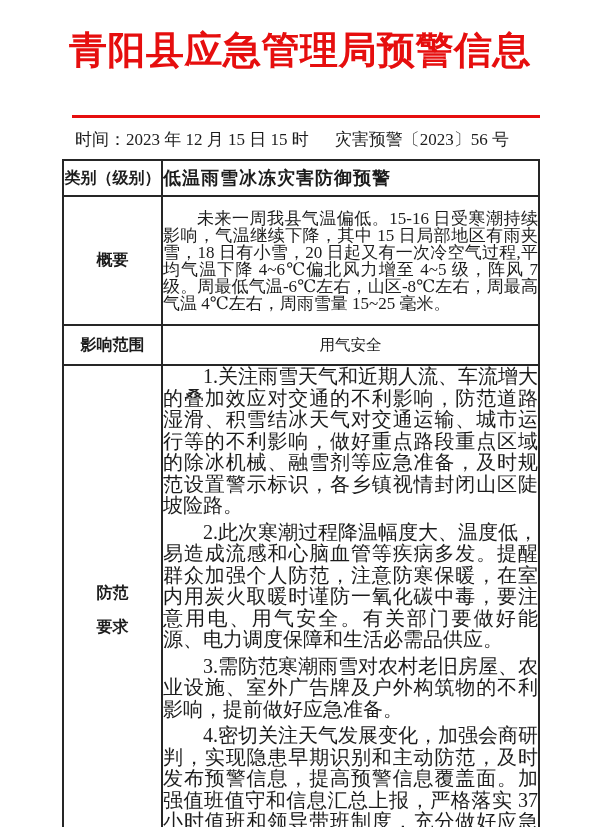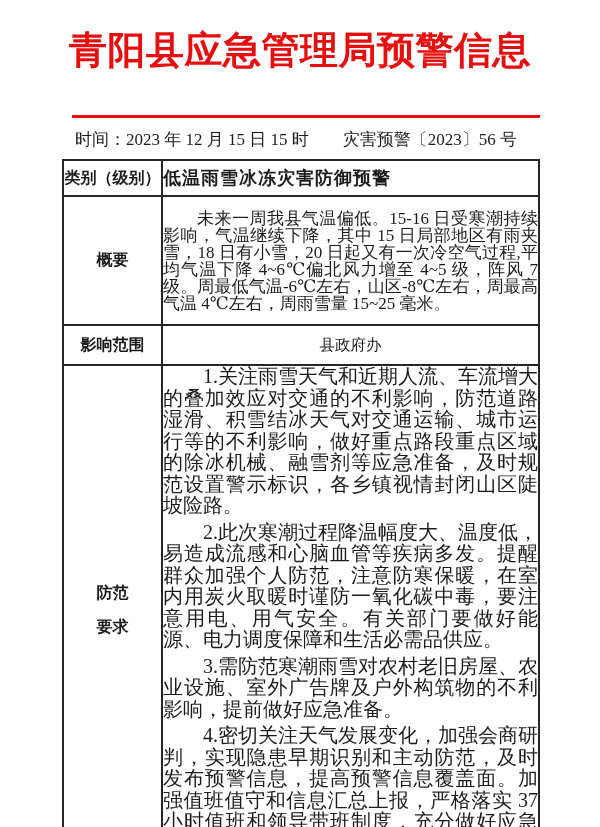--- a/index.html
+++ b/index.html
@@ -28,21 +28,21 @@
     white-space:nowrap;
   }
   .red-rule{
     margin:37px 0 0 72px;
     width:468px;
     height:3px;
     background:var(--accent-red);
   }
   .meta{
     display:flex;
-    gap:34px;
+    gap:26px;
     margin:11px 0 8px 75px;
     font-size:17px;
     line-height:22px;
     white-space:nowrap;
     align-items:center;
   }
   table.doc{
     border-collapse:collapse;
     margin-left:62px;
     width:478px;
@@ -128,21 +128,21 @@
         <td class="head-content">低温雨雪冰冻灾害防御预警</td>
       </tr>
       <tr class="r2">
         <td class="label">概要</td>
         <td class="summary">
           <div class="para">未来一周我县气温偏低。15-16 日受寒潮持续影响，气温继续下降，其中 15 日局部地区有雨夹雪，18 日有小雪，20 日起又有一次冷空气过程,平均气温下降 4~6℃偏北风力增至 4~5 级，阵风 7 级。周最低气温-6℃左右，山区-8℃左右，周最高气温 4℃左右，周雨雪量 15~25 毫米。</div>
         </td>
       </tr>
       <tr class="r3">
         <td class="label">影响范围</td>
-        <td class="scope">县政府办</td>
+        <td class="scope">用气安全</td>
       </tr>
       <tr class="r4">
         <td class="label">
           <span class="wrap2">防范要求</span>
         </td>
         <td class="measures">
           <p>1.关注雨雪天气和近期人流、车流增大的叠加效应对交通的不利影响，防范道路湿滑、积雪结冰天气对交通运输、城市运行等的不利影响，做好重点路段重点区域的除冰机械、融雪剂等应急准备，及时规范设置警示标识，各乡镇视情封闭山区陡坡险路。</p>
           <p>2.此次寒潮过程降温幅度大、温度低，易造成流感和心脑血管等疾病多发。提醒群众加强个人防范，注意防寒保暖，在室内用炭火取暖时谨防一氧化碳中毒，要注意用电、用气安全。有关部门要做好能源、电力调度保障和生活必需品供应。</p>
           <p>3.需防范寒潮雨雪对农村老旧房屋、农业设施、室外广告牌及户外构筑物的不利影响，提前做好应急准备。</p>
           <p>4.密切关注天气发展变化，加强会商研判，实现隐患早期识别和主动防范，及时发布预警信息，提高预警信息覆盖面。加强值班值守和信息汇总上报，严格落实 37 小时值班和领导带班制度，充分做好应急队伍、装备、防寒物资等应急准备工作。</p>

